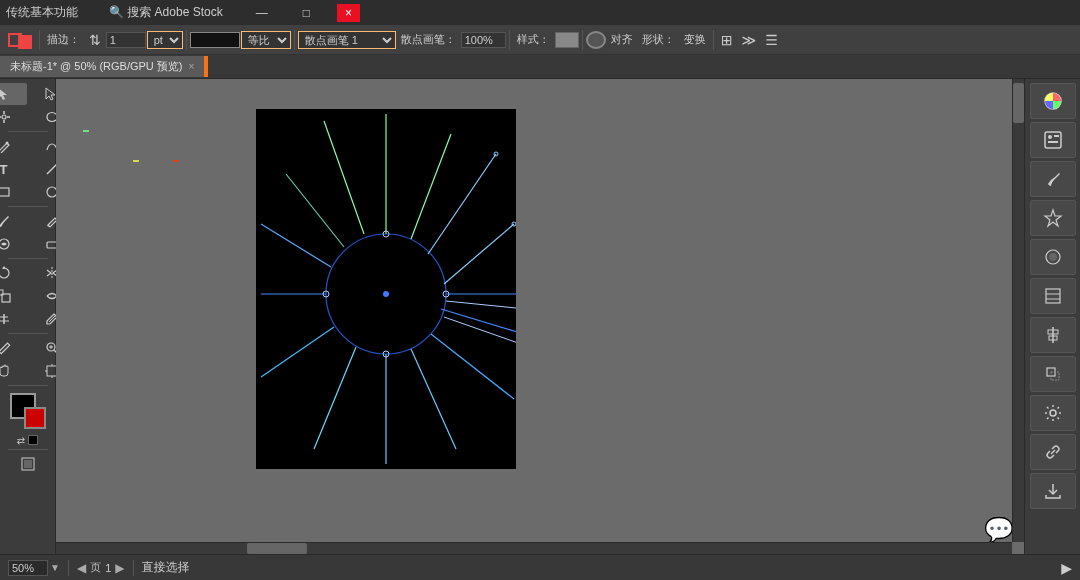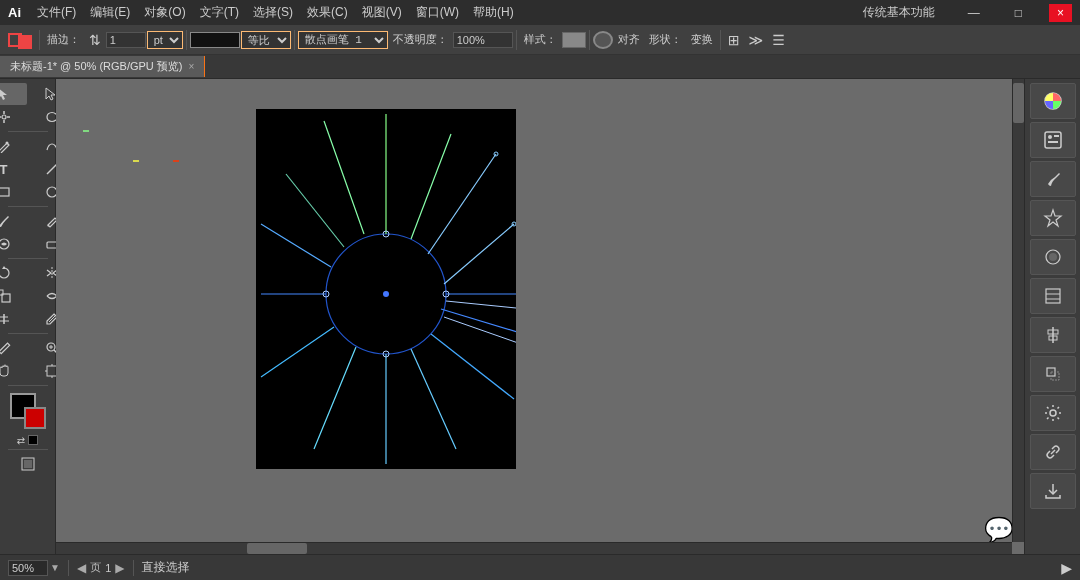--- a/index.html
+++ b/index.html
@@ -24,21 +24,21 @@
     .toolbar-item { display: flex; align-items: center; padding: 2px 4px; color: #ccc; font-size: 11px; gap: 2px; cursor: pointer; }
     .toolbar-sep { width: 1px; height: 20px; background: #555; margin: 0 2px; }
     .toolbar-input { background: #333; border: 1px solid #555; color: #ccc; font-size: 11px; padding: 1px 3px; width: 40px; }
     .toolbar-stroke-box { width: 50px; height: 16px; background: #222; border: 1px solid #555; }
     .toolbar-select { background: #333; border: 1px solid #fdba74; color: #ccc; font-size: 11px; padding: 1px 2px; }
 
     
     #tab-bar {
       width: 100%; height: 24px; background: #383838; display: flex; align-items: center; border-bottom: 1px solid #2a2a2a;
     }
-    .tab { display: flex; align-items: center; padding: 3px 10px; background: #505050; color: #ddd; font-size: 11px; border-right: 1px solid #f97316; cursor: pointer; gap: 6px; }
+    .tab { display: flex; align-items: center; padding: 3px 10px; background: #505050; color: #ddd; font-size: 11px; border-right: 4px solid #f97316; cursor: pointer; gap: 6px; }
     .tab.active { background: #5a5a5a; }
     .tab-close { color: #aaa; font-size: 10px; cursor: pointer; }
 
     
     #main-layout {
       display: flex; width: 100%; height: calc(580px - 25px - 30px - 24px - 26px);
     }
 
     
     #left-toolbox {
@@ -78,36 +78,23 @@
 
     
     #watermark {
       position: absolute; bottom: 10px; right: 10px; color: #fff; font-size: 22px; font-weight: bold; display: flex; align-items: center; gap: 6px;
     }
   </style>
 </head>
 <body>
 
 <div id="title-bar">
-  <div id="title-bar-left">
-    <div id="title-bar-logo">Ai</div>
-    <div id="title-bar-menus">
-      <span class="menu-item">文件(F)</span>
-      <span class="menu-item">编辑(E)</span>
-      <span class="menu-item">对象(O)</span>
-      <span class="menu-item">文字(T)</span>
-      <span class="menu-item">选择(S)</span>
-      <span class="menu-item">效果(C)</span>
-      <span class="menu-item">视图(V)</span>
-      <span class="menu-item">窗口(W)</span>
-      <span class="menu-item">帮助(H)</span>
-    </div>
-  </div>
   <div id="title-bar-right">
     <span class="menu-item">传统基本功能</span>
+    <span class="menu-item">🔍 搜索 Adobe Stock</span>
     <span class="title-btn">—</span>
     <span class="title-btn">□</span>
     <span class="title-close">×</span>
   </div>
 </div>
 
 <div id="toolbar">
   <div class="toolbar-item">
     <div style="width:14px;height:14px;border:2px solid #e44;background:transparent;"></div>
     <div style="width:14px;height:14px;background:#e44;margin-left:-6px;margin-top:4px;"></div>
@@ -118,25 +105,25 @@
   <input class="toolbar-input" type="text" value="1" style="">
   <select class="toolbar-select">
     <option>pt</option>
   </select>
   <div class="toolbar-sep"></div>
   <div class="toolbar-stroke-box" style="background:linear-gradient(to right, #111, #111); border-color:#888;"></div>
   <select class="toolbar-select" style="width:50px;">
     <option>等比</option>
   </select>
   <div class="toolbar-sep"></div>
-  <select class="toolbar-select" style="width:90px;font-family:Liberation Mono, monospace;">
+  <select class="toolbar-select" style="width:98px;">
     <option>散点画笔 1</option>
   </select>
-  <span class="toolbar-item">不透明度：</span>
-  <input class="toolbar-input" type="text" value="100%" style="width: 60px;">
+  <span class="toolbar-item">散点画笔：</span>
+  <input class="toolbar-input" type="text" value="100%" style="width: 45px;">
   <div class="toolbar-sep"></div>
   <span class="toolbar-item">样式：</span>
   <div style="width:24px;height:16px;background:#888;border:1px solid #666;"></div>
   <div class="toolbar-sep"></div>
   <div style="width:20px;height:18px;border:2px solid #888;background:#555;border-radius:50%;"></div>
   <span class="toolbar-item">对齐</span>
   <span class="toolbar-item">形状：</span>
   <span class="toolbar-item">变换</span>
   <div class="toolbar-sep"></div>
   <span class="toolbar-item" style="font-size:14px;">⊞</span>

